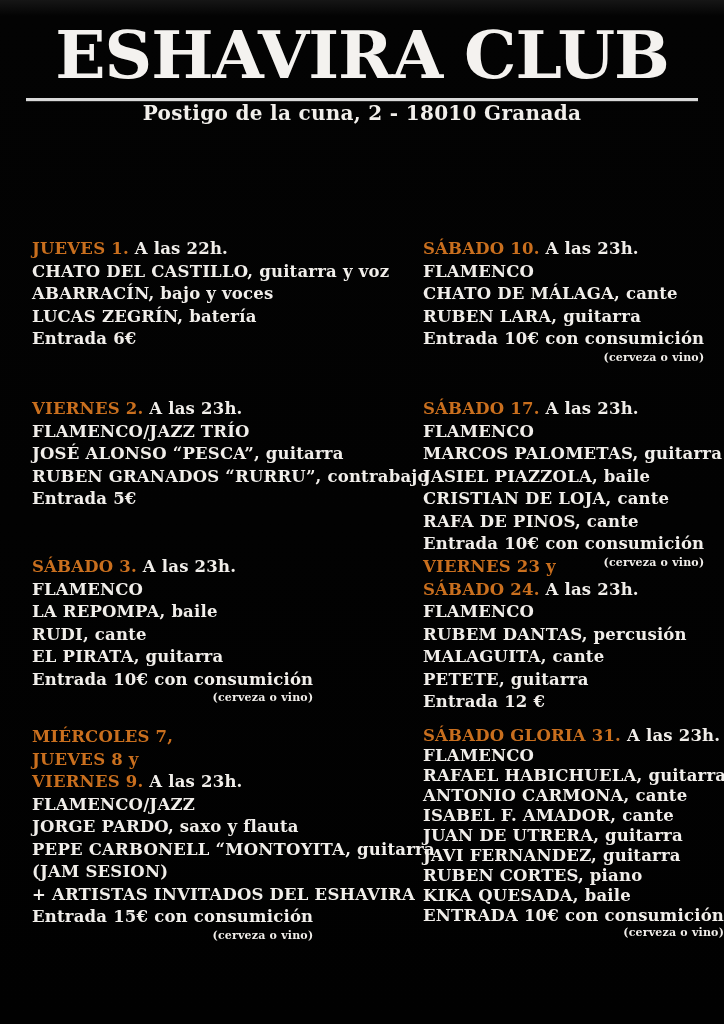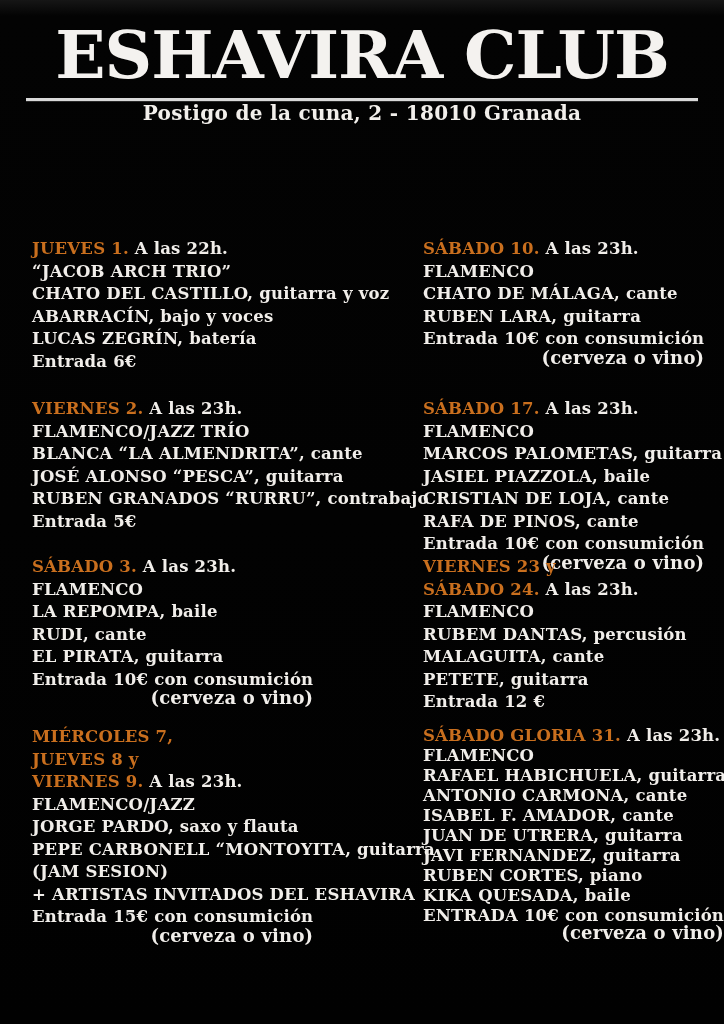--- a/index.html
+++ b/index.html
@@ -56,58 +56,56 @@
     line-height: 22.5px;
     letter-spacing: 0.2px;
     white-space: nowrap;
   }
   .event.compact { line-height: 20px; }
   .event .day { color: var(--day-orange, #c96f1e); }
   .event .time { color: #f1eeea; }
   .entrada-wrap { display: inline-block; }
   .fine {
     text-align: right;
-    font-size: 18px;
+    font-size: 11px;
     line-height: 17px;
     margin-top: -2px;
   }
 </style>
 </head>
 <body>
 
 <div class="poster">
   <div class="header">
     <h1 class="club-title">ESHAVIRA CLUB</h1>
     <div class="rule"></div>
     <div class="address">Postigo de la cuna, 2 - 18010 Granada</div>
   </div>
   <div class="events-grid">
   <article class="event">
     <div class="headers">
           <div class="hline"><span class="day">JUEVES 1.</span><span class="time"> A las 22h.</span></div>
         </div>
     <div class="lines">
-          <div class="lline">“JACOB ARCH TRIO”</div>
           <div class="lline">CHATO DEL CASTILLO, guitarra y voz</div>
           <div class="lline">ABARRACÍN, bajo y voces</div>
           <div class="lline">LUCAS ZEGRÍN, batería</div>
         </div>
     <div class="entrada-wrap">
       <div class="entrada">Entrada 6€</div>
       
     </div>
   </article>
 
   <article class="event">
     <div class="headers">
           <div class="hline"><span class="day">VIERNES 2.</span><span class="time"> A las 23h.</span></div>
         </div>
     <div class="lines">
           <div class="lline">FLAMENCO/JAZZ TRÍO</div>
-          <div class="lline">BLANCA “LA ALMENDRITA”, cante</div>
           <div class="lline">JOSÉ ALONSO “PESCA”, guitarra</div>
           <div class="lline">RUBEN GRANADOS “RURRU”, contrabajo</div>
         </div>
     <div class="entrada-wrap">
       <div class="entrada">Entrada 5€</div>
       
     </div>
   </article>
 
   <article class="event">

